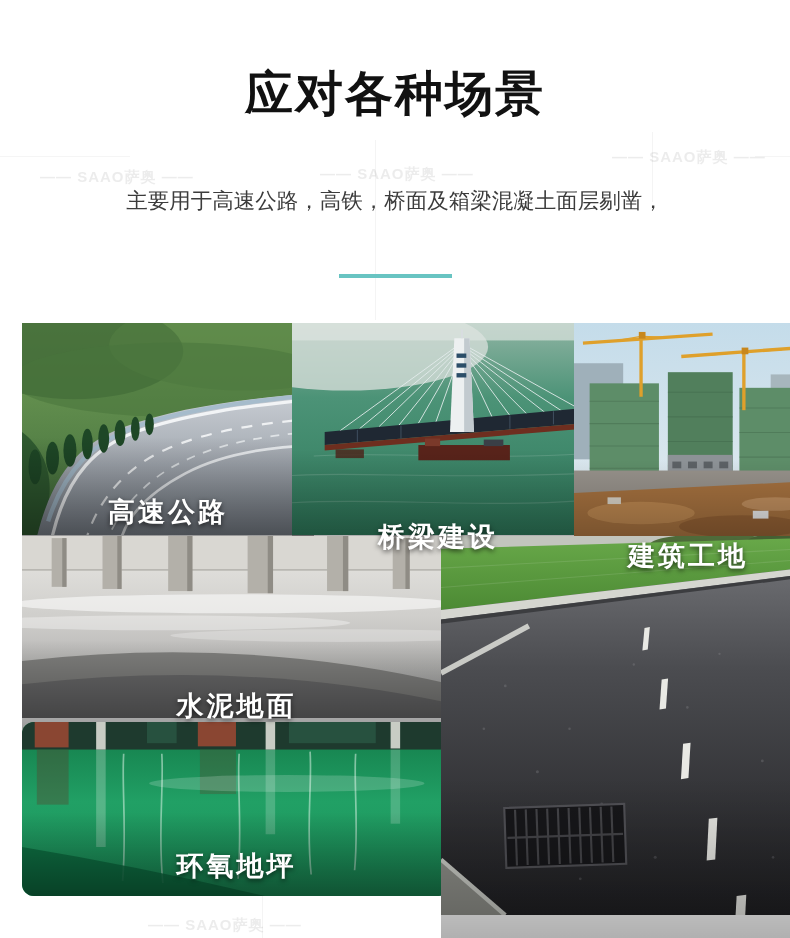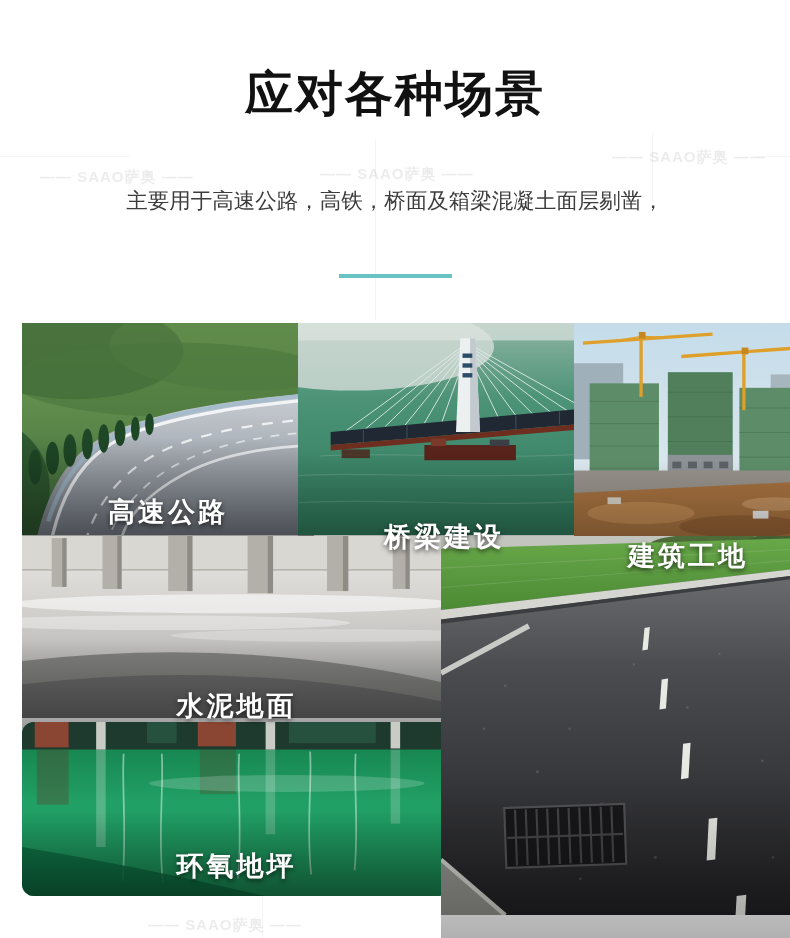--- a/index.html
+++ b/index.html
@@ -39,21 +39,21 @@
     content:"";position:absolute;inset:0;
     background:linear-gradient(to bottom,rgba(0,0,0,0) 52%,rgba(0,0,0,0.30) 86%,rgba(0,0,0,0.42) 100%);
     pointer-events:none;
   }
   .card figcaption{
     position:absolute;left:0;right:0;bottom:12px;text-align:center;
     color:#ffffff;font-size:27px;font-weight:700;letter-spacing:3px;
     text-shadow:0 2px 5px rgba(0,0,0,0.65);z-index:2;
   }
   .card-highway      {left:22px; top:323px; width:268px;height:195px;}
-  .card-bridge       {left:298px;top:323px; width:268px;height:220px;}
+  .card-bridge       {left:292px;top:323px; width:268px;height:220px;}
   .card-construction {left:574px;top:323px; width:204px;height:239px;}
   .card-cement       {left:22px; top:536px; width:405px;height:176px;}
   .card-epoxy        {left:22px; top:722px; width:405px;height:150px;border-radius:12px;}
   .card-asphalt      {left:441px;top:536px; width:337px;height:439px;}
   .card-asphalt figcaption{bottom:20px;}
 </style>
 </head>
 <body>
 
 <div class="page">

